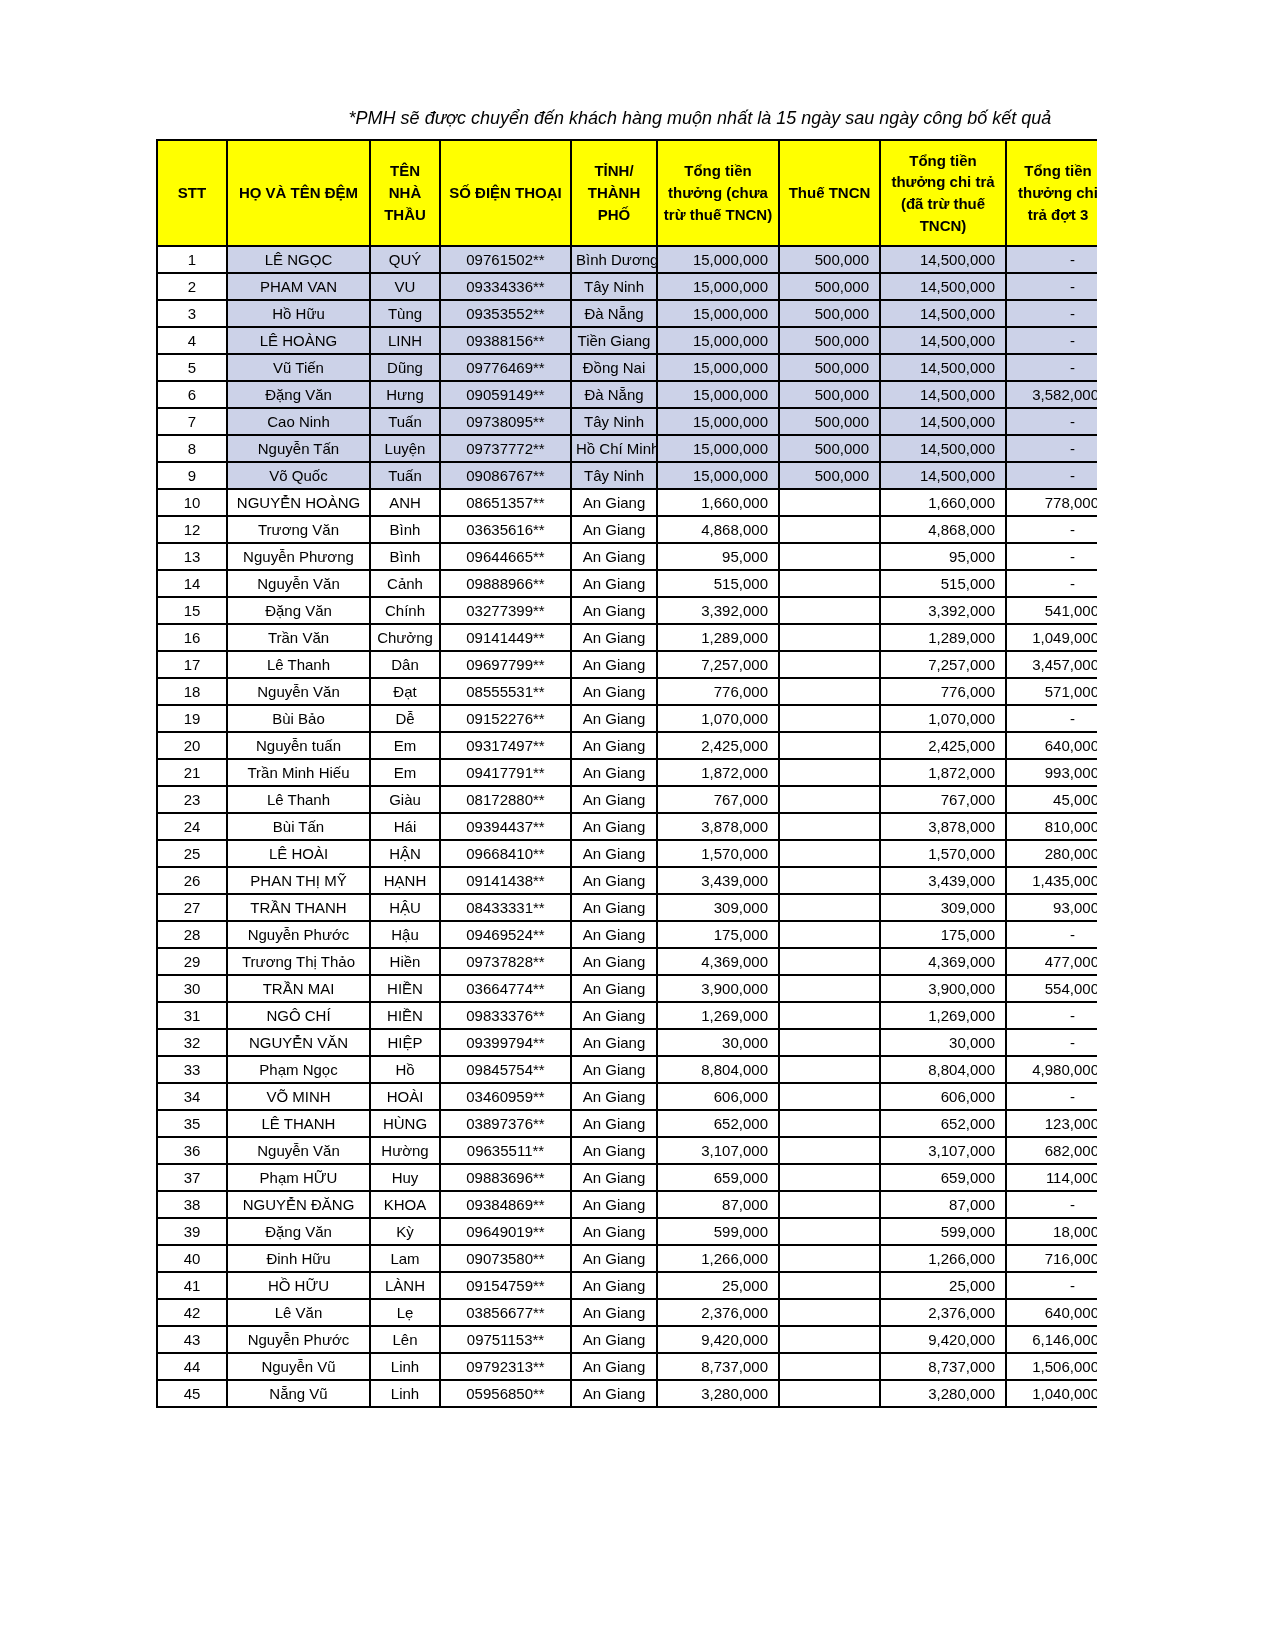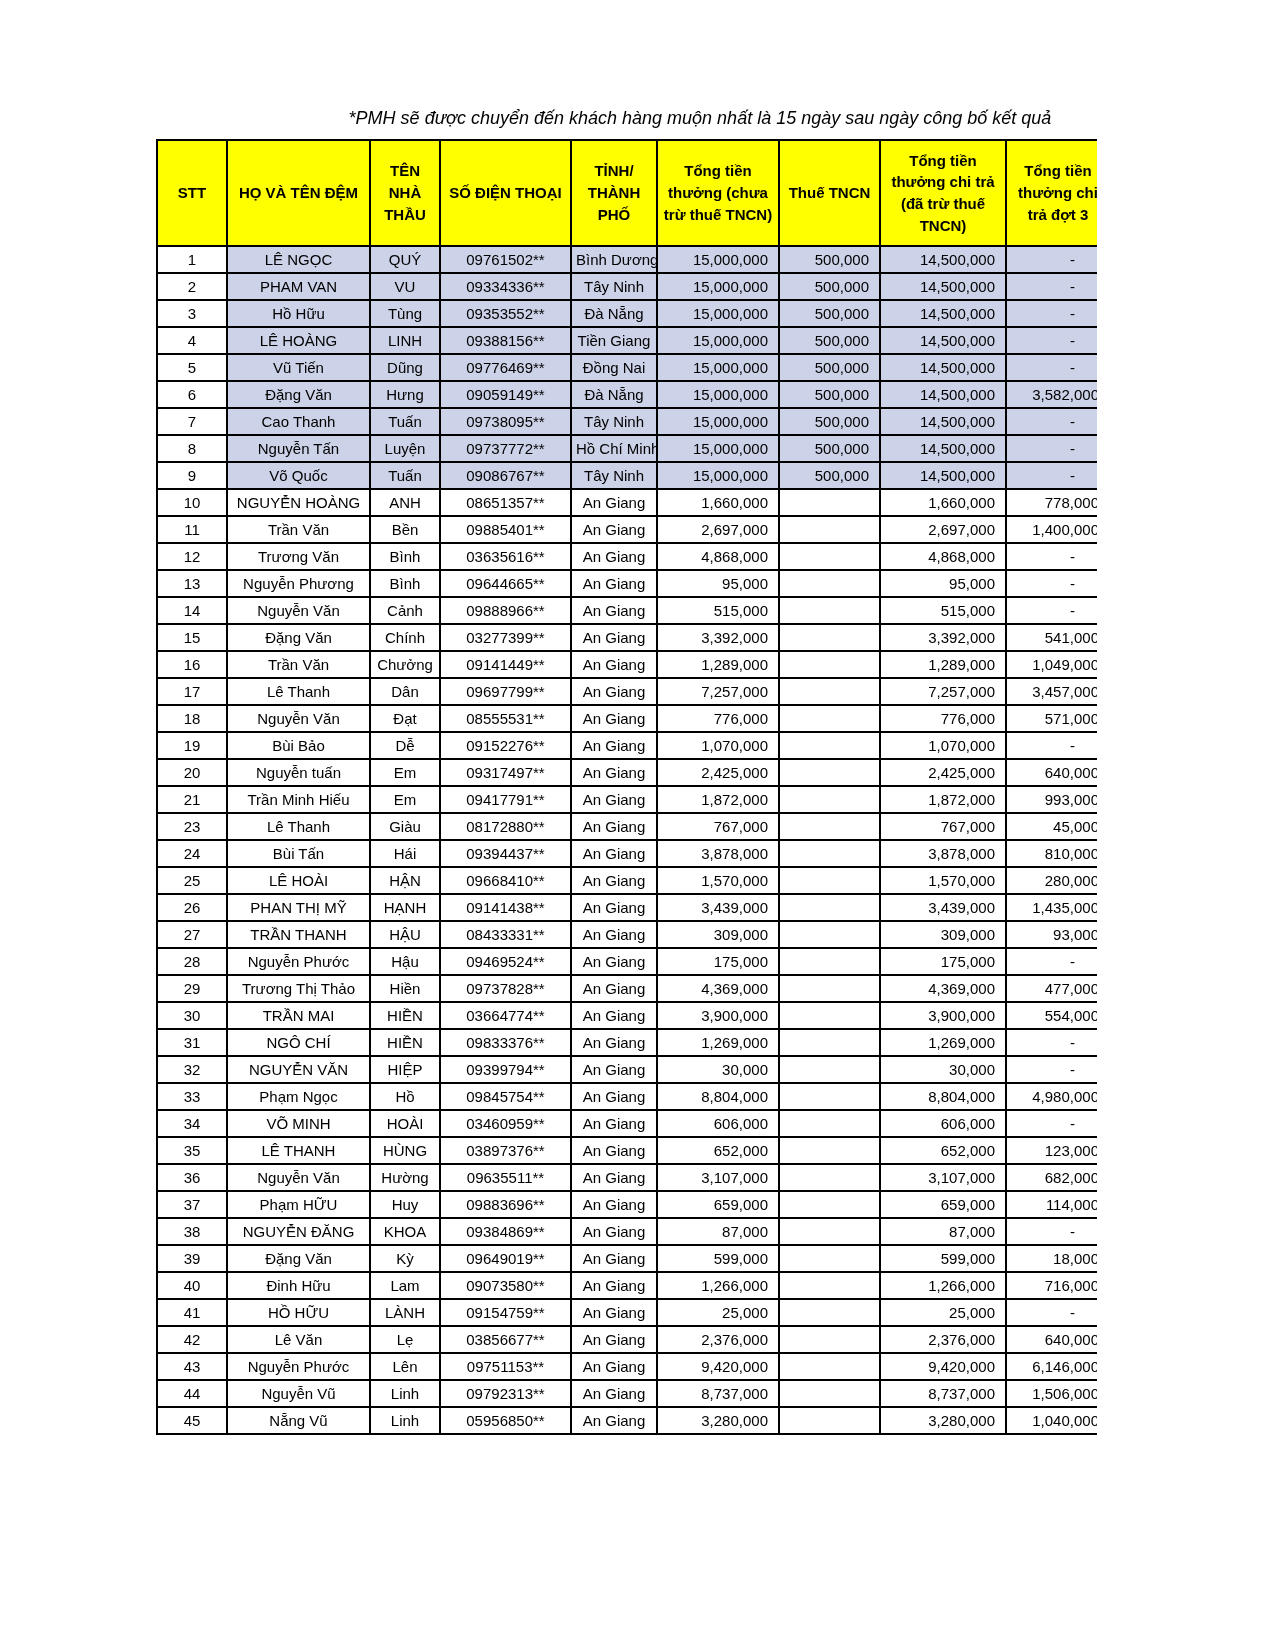--- a/index.html
+++ b/index.html
@@ -157,21 +157,21 @@
           <td class="c">Hưng</td>
           <td class="c">09059149**</td>
           <td class="c">Đà Nẵng</td>
           <td class="r">15,000,000</td>
           <td class="r">500,000</td>
           <td class="r">14,500,000</td>
           <td class="r">3,582,000</td>
         </tr>
         <tr class="hl">
           <td class="c stt">7</td>
-          <td class="c">Cao Thanh</td>
+          <td class="c">Cao Ninh</td>
           <td class="c">Tuấn</td>
           <td class="c">09738095**</td>
           <td class="c">Tây Ninh</td>
           <td class="r">15,000,000</td>
           <td class="r">500,000</td>
           <td class="r">14,500,000</td>
           <td class="r dash">-</td>
         </tr>
         <tr class="hl">
           <td class="c stt">8</td>
@@ -200,31 +200,20 @@
           <td class="c">NGUYỄN HOÀNG</td>
           <td class="c">ANH</td>
           <td class="c">08651357**</td>
           <td class="c">An Giang</td>
           <td class="r">1,660,000</td>
           <td class="r"></td>
           <td class="r">1,660,000</td>
           <td class="r">778,000</td>
         </tr>
         <tr>
-          <td class="c stt">11</td>
-          <td class="c">Trần  Văn</td>
-          <td class="c">Bền</td>
-          <td class="c">09885401**</td>
-          <td class="c">An Giang</td>
-          <td class="r">2,697,000</td>
-          <td class="r"></td>
-          <td class="r">2,697,000</td>
-          <td class="r">1,400,000</td>
-        </tr>
-        <tr>
           <td class="c stt">12</td>
           <td class="c">Trương Văn</td>
           <td class="c">Bình</td>
           <td class="c">03635616**</td>
           <td class="c">An Giang</td>
           <td class="r">4,868,000</td>
           <td class="r"></td>
           <td class="r">4,868,000</td>
           <td class="r dash">-</td>
         </tr>

